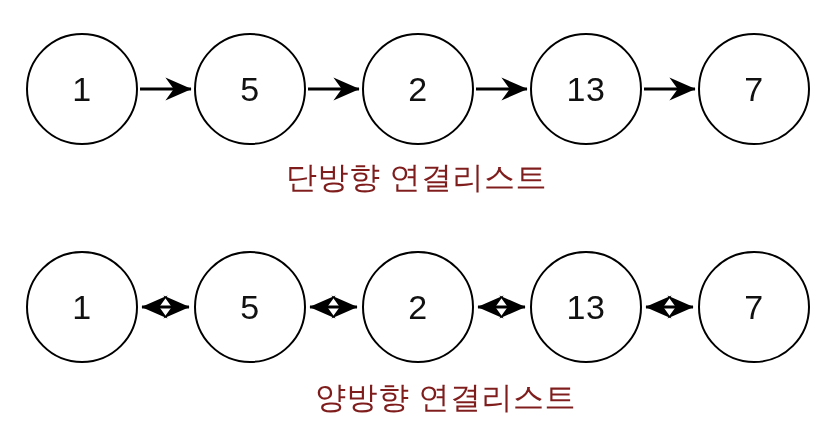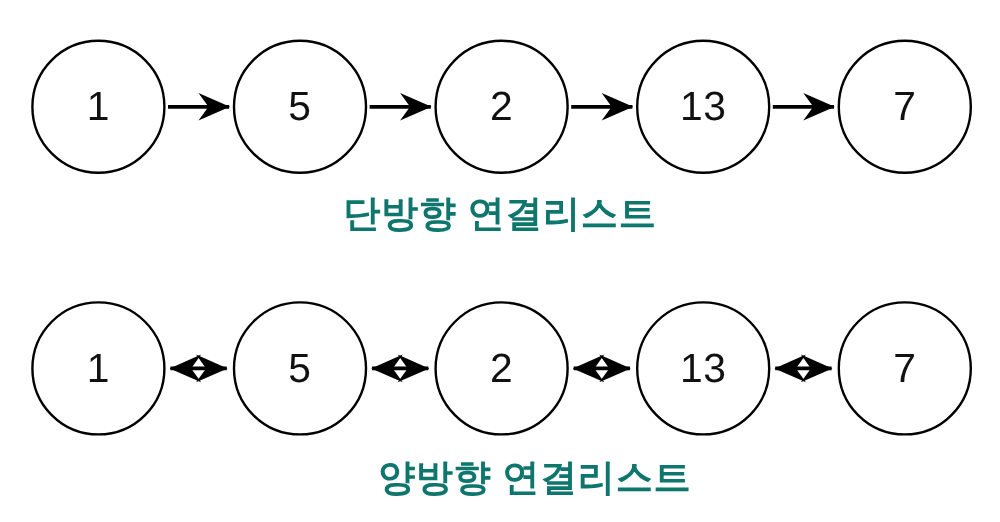--- a/index.html
+++ b/index.html
@@ -58,22 +58,22 @@
     position: absolute;
     overflow: visible;
   }
   .caption {
     position: absolute;
     left: 0;
     width: 833px;
     text-align: center;
     font-family: "Liberation Sans", sans-serif;
     font-size: 31px;
-    font-weight: 700;
-    color: #0f766e;
+    font-weight: 400;
+    color: #7f1d1d;
     letter-spacing: 0.5px;
     white-space: nowrap;
   }
 </style>
 </head>
 <body>
 
 <div class="canvas">
 
   <div class="diagram" id="diagram-singly">

